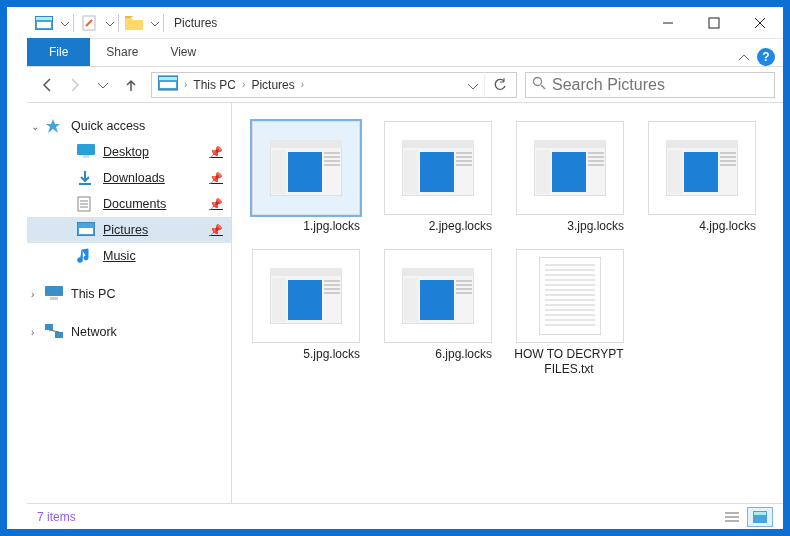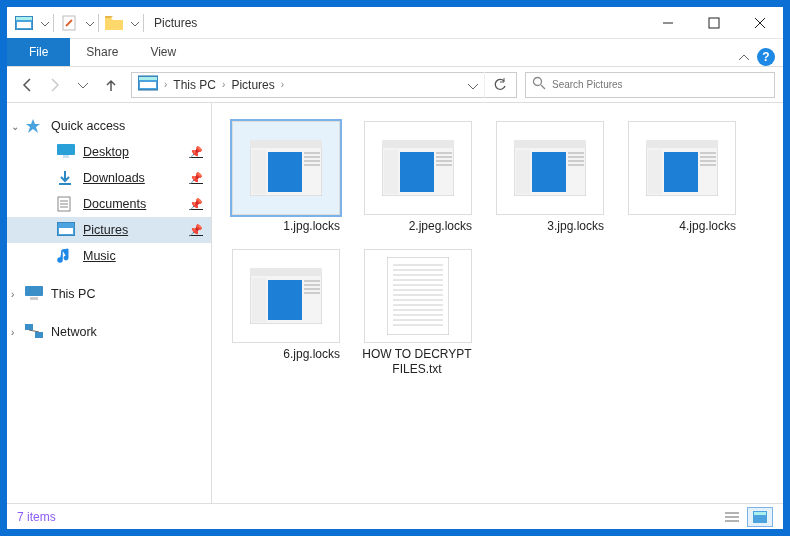--- a/index.html
+++ b/index.html
@@ -27,21 +27,21 @@
     .navbar { display: flex; align-items: center; height: 36px; background: #fff; border-bottom: 1px solid #ddd; padding: 4px 8px; gap: 4px; }
     .nav-btn { width: 24px; height: 24px; display: flex; align-items: center; justify-content: center; color: #555; }
     .nav-btn.disabled { color: #bbb; }
     .addr-bar { flex: 1; display: flex; align-items: center; border: 1px solid #ccc; height: 26px; padding: 0 2px; margin: 0 4px; }
     .addr-icon { width: 20px; height: 20px; margin: 0 4px; }
     .crumb { display: flex; align-items: center; font-size: 12px; color: #333; padding: 0 4px; height: 100%; }
     .crumb-sep { color: #888; padding: 0 2px; font-size: 10px; }
     .addr-dd { margin-left: auto; padding: 0 6px; color: #666; }
     .refresh-btn { width: 30px; height: 26px; display: flex; align-items: center; justify-content: center; border-left: 1px solid #eee; }
     .search-box { width: 250px; border: 1px solid #ccc; height: 26px; display: flex; align-items: center; padding: 0 6px; gap: 6px; }
-    .search-box input { border: none; outline: none; font-size: 10px; flex: 1; color: #888; }
+    .search-box input { border: none; outline: none; font-size: 16px; flex: 1; color: #888; }
     
     
     .content { flex: 1; display: flex; overflow: hidden; background: #fff; }
     
     
     .sidebar { width: 205px; border-right: 1px solid #ddd; padding: 10px 0; overflow-y: auto; }
     .nav-item { display: flex; align-items: center; height: 26px; padding: 0 8px 0 18px; font-size: 12.5px; color: #222; gap: 8px; position: relative; }
     .nav-item.indent { padding-left: 50px; text-decoration: underline; }
     .nav-item.selected { background: #d8e6f2; }
     .nav-item .tree-toggle { position: absolute; left: 4px; color: #666; font-size: 10px; }
@@ -58,21 +58,21 @@
     
     
     .statusbar { height: 26px; border-top: 1px solid #ddd; display: flex; align-items: center; padding: 0 10px; font-size: 12px; color: #8b5cf6; }
     .view-btns { margin-left: auto; display: flex; gap: 2px; }
     .view-btn { width: 26px; height: 20px; border: 1px solid transparent; display: flex; align-items: center; justify-content: center; }
     .view-btn.active { border: 1px solid #7bb3e8; background: #e5f1fb; }
     
     
     .watermark { position: absolute; top: 50%; left: 50%; transform: translate(-50%, -50%); font-size: 120px; font-weight: 900; color: rgba(200,200,200,0.18); letter-spacing: -8px; pointer-events: none; font-style: italic; z-index: 0; }
     .window { position: relative; }
-    .content, .titlebar, .ribbon, .navbar, .statusbar { position: relative; z-index: 1; }
+    .content, .titlebar, .ribbon, .navbar, .statusbar { position: relative; z-index: 1; margin-left: 20px; }
   </style>
 </head>
 <body>
 
 <div class="window">
   <div class="watermark">PCrisk.com</div>
 
   <div class="titlebar">
     <div class="titlebar-left">
       <span class="tb-icon">
@@ -318,20 +318,35 @@
               <rect x="0" y="0" width="72" height="8" fill="#e8e8e8"></rect>
               <rect x="2" y="10" width="14" height="44" fill="#eee"></rect>
               <rect x="18" y="12" width="34" height="40" fill="#1e7fd6"></rect>
               <rect x="54" y="12" width="16" height="2" fill="#ccc"></rect>
               <rect x="54" y="16" width="16" height="2" fill="#ccc"></rect>
               <rect x="54" y="20" width="16" height="2" fill="#ccc"></rect>
               <rect x="54" y="24" width="16" height="2" fill="#ccc"></rect>
             </svg>
           </div>
           <div class="file-label">4.jpg.locks</div>
+        </div>
+        <div class="file-item">
+          <div class="thumb">
+            <svg width="72" height="56">
+              <rect x="0" y="0" width="72" height="56" fill="#f4f4f4" stroke="#ccc"></rect>
+              <rect x="0" y="0" width="72" height="8" fill="#e8e8e8"></rect>
+              <rect x="2" y="10" width="14" height="44" fill="#eee"></rect>
+              <rect x="18" y="12" width="34" height="40" fill="#1e7fd6"></rect>
+              <rect x="54" y="12" width="16" height="2" fill="#ccc"></rect>
+              <rect x="54" y="16" width="16" height="2" fill="#ccc"></rect>
+              <rect x="54" y="20" width="16" height="2" fill="#ccc"></rect>
+              <rect x="54" y="24" width="16" height="2" fill="#ccc"></rect>
+            </svg>
+          </div>
+          <div class="file-label">5.jpg.locks</div>
         </div>
         <div class="file-item">
           <div class="thumb">
             <svg width="72" height="56">
               <rect x="0" y="0" width="72" height="56" fill="#f4f4f4" stroke="#ccc"></rect>
               <rect x="0" y="0" width="72" height="8" fill="#e8e8e8"></rect>
               <rect x="2" y="10" width="14" height="44" fill="#eee"></rect>
               <rect x="18" y="12" width="34" height="40" fill="#1e7fd6"></rect>
               <rect x="54" y="12" width="16" height="2" fill="#ccc"></rect>
               <rect x="54" y="16" width="16" height="2" fill="#ccc"></rect>

